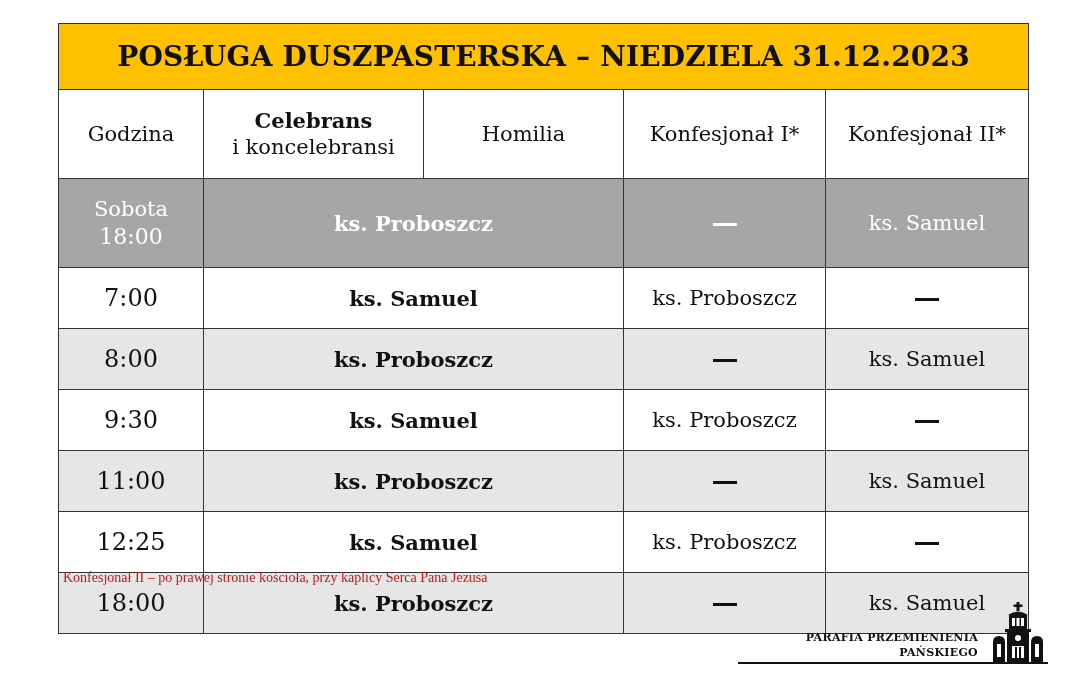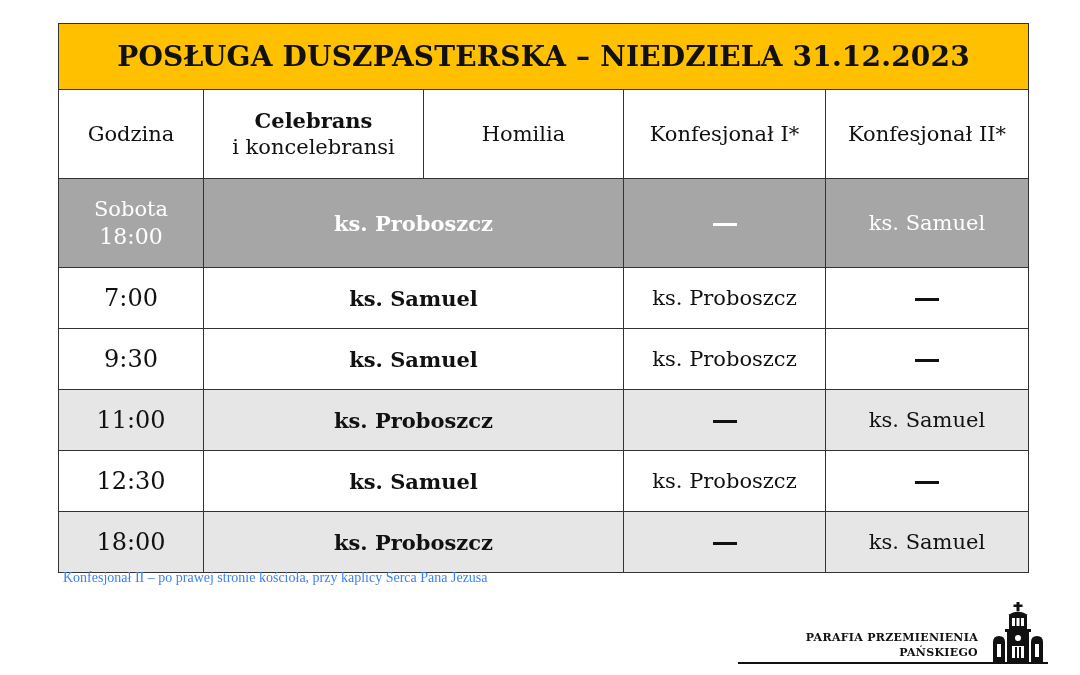--- a/index.html
+++ b/index.html
@@ -45,21 +45,21 @@
 
     .row.saturday td { background: #a6a6a6; color: #ffffff; height: 72px; }
     .row.saturday .time { font-size: 22px; line-height: 28px; margin-top: 20px; }
     .row.saturday .time span { display: block; }
     .row.saturday .time .small { font-size: 21px; }
 
     .dash { display: inline-block; width: 24px; height: 3px; background: currentColor; vertical-align: middle; }
 
     .notes {
       position: absolute; left: 63px; top: 565px;
-      font-size: 13px; color: #3b82f6; line-height: 25px;
+      font-size: 13px; color: #b91c1c; line-height: 25px;
       font-family: "Liberation Serif", serif;
     }
     .notes div { font-size: 14px; }
 
     .footer-logo {
       position: absolute; left: 738px; top: 600px; width: 310px; height: 68px;
     }
     .parish-name {
       position: absolute; right: 70px; top: 30px;
       text-align: right;
@@ -109,34 +109,40 @@
     <td><span class="dash"></span></td>
     <td>ks. Samuel</td>
   </tr>
 
   <tr class="row white">
     <td class="time">7:00</td>
     <td colspan="2" class="celebrant">ks. Samuel</td>
     <td>ks. Proboszcz</td>
     <td><span class="dash"></span></td>
   </tr>
+  <tr class="row shade">
+    <td class="time">8:00</td>
+    <td colspan="2" class="celebrant">ks. Proboszcz</td>
+    <td><span class="dash"></span></td>
+    <td>ks. Samuel</td>
+  </tr>
   <tr class="row white">
     <td class="time">9:30</td>
     <td colspan="2" class="celebrant">ks. Samuel</td>
     <td>ks. Proboszcz</td>
     <td><span class="dash"></span></td>
   </tr>
   <tr class="row shade">
     <td class="time">11:00</td>
     <td colspan="2" class="celebrant">ks. Proboszcz</td>
     <td><span class="dash"></span></td>
     <td>ks. Samuel</td>
   </tr>
   <tr class="row white">
-    <td class="time">12:30</td>
+    <td class="time">12:25</td>
     <td colspan="2" class="celebrant">ks. Samuel</td>
     <td>ks. Proboszcz</td>
     <td><span class="dash"></span></td>
   </tr>
   <tr class="row shade">
     <td class="time">18:00</td>
     <td colspan="2" class="celebrant">ks. Proboszcz</td>
     <td><span class="dash"></span></td>
     <td>ks. Samuel</td>
   </tr>

